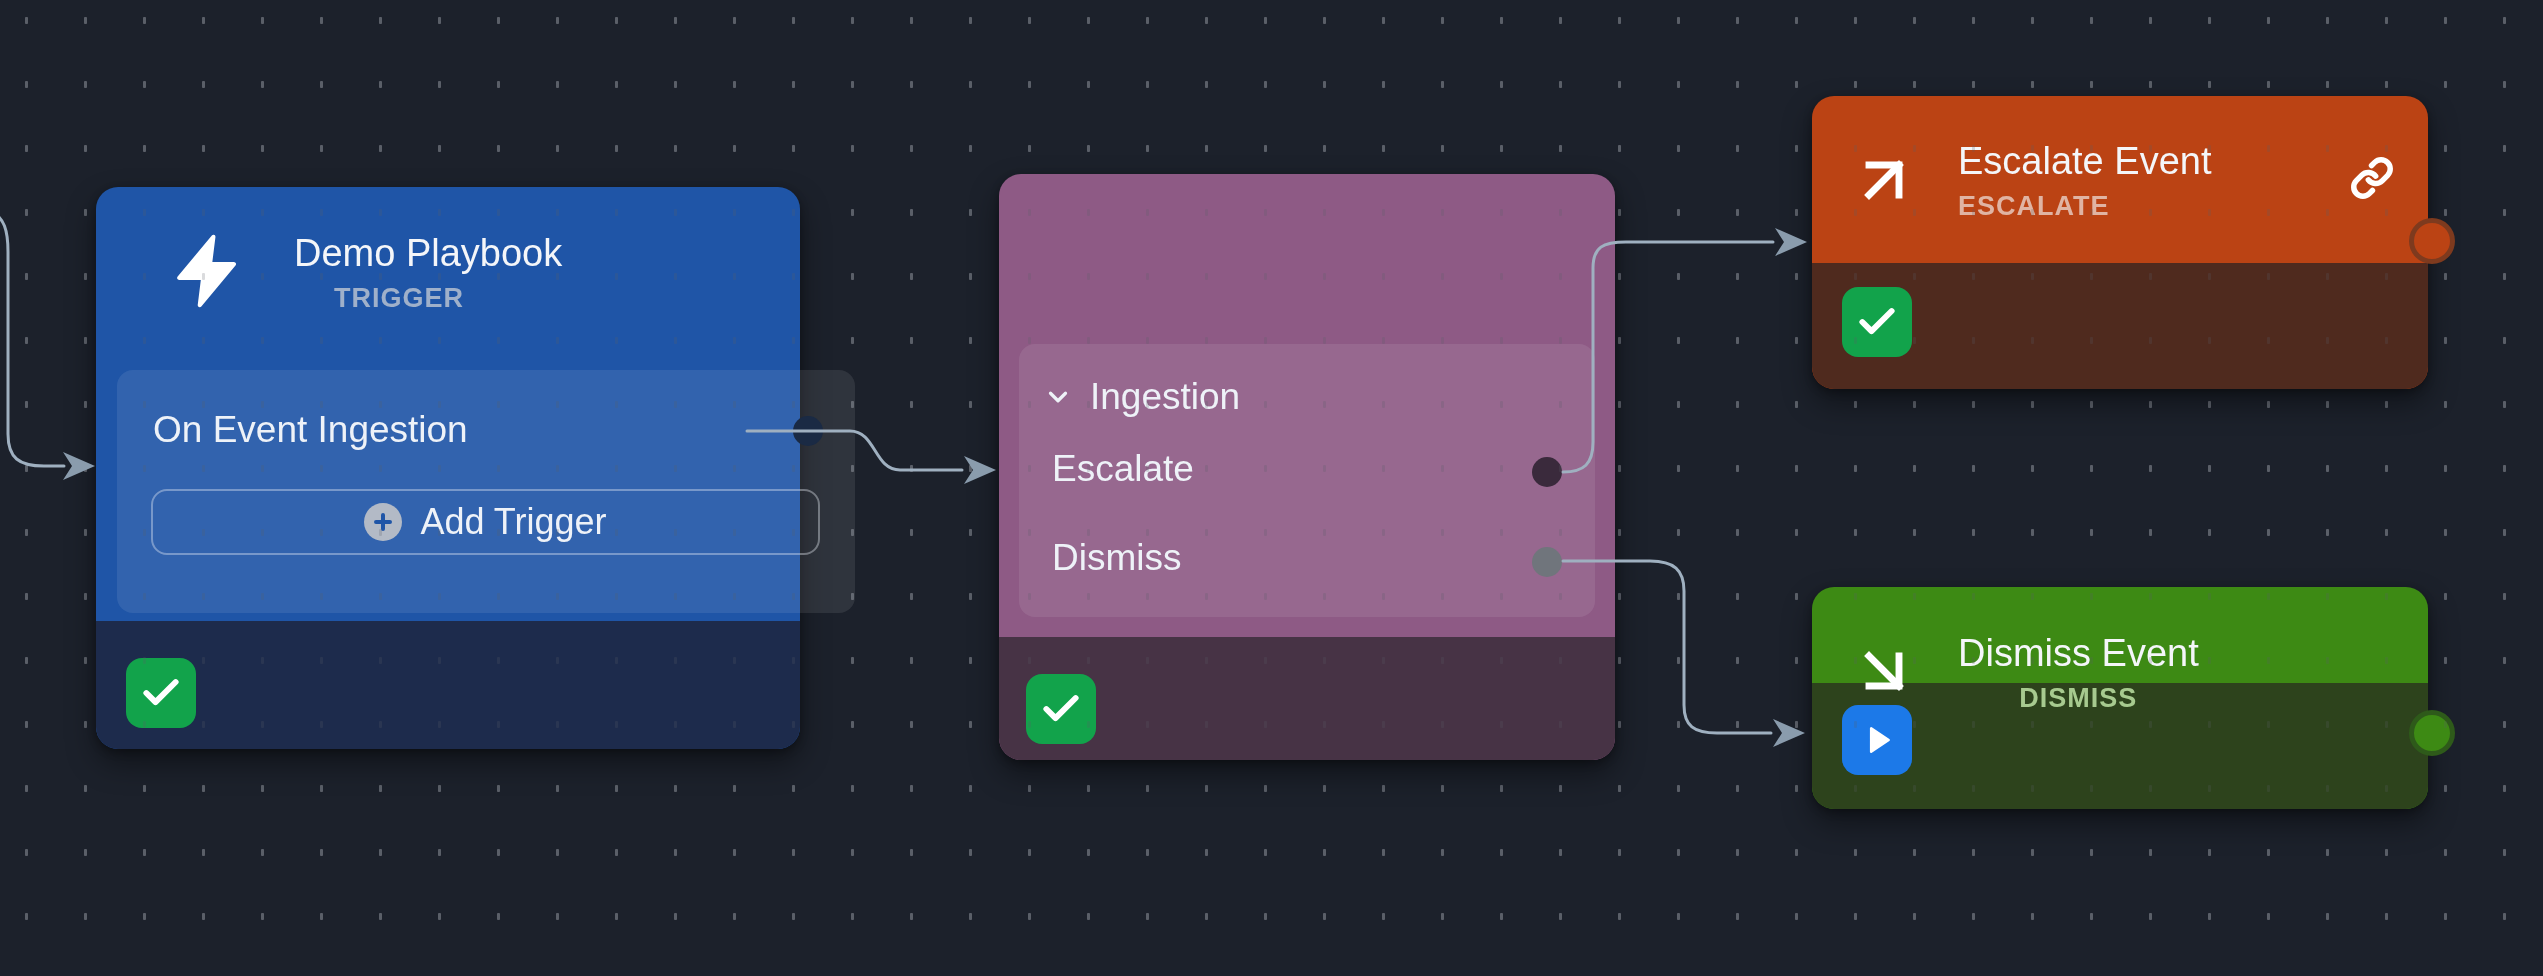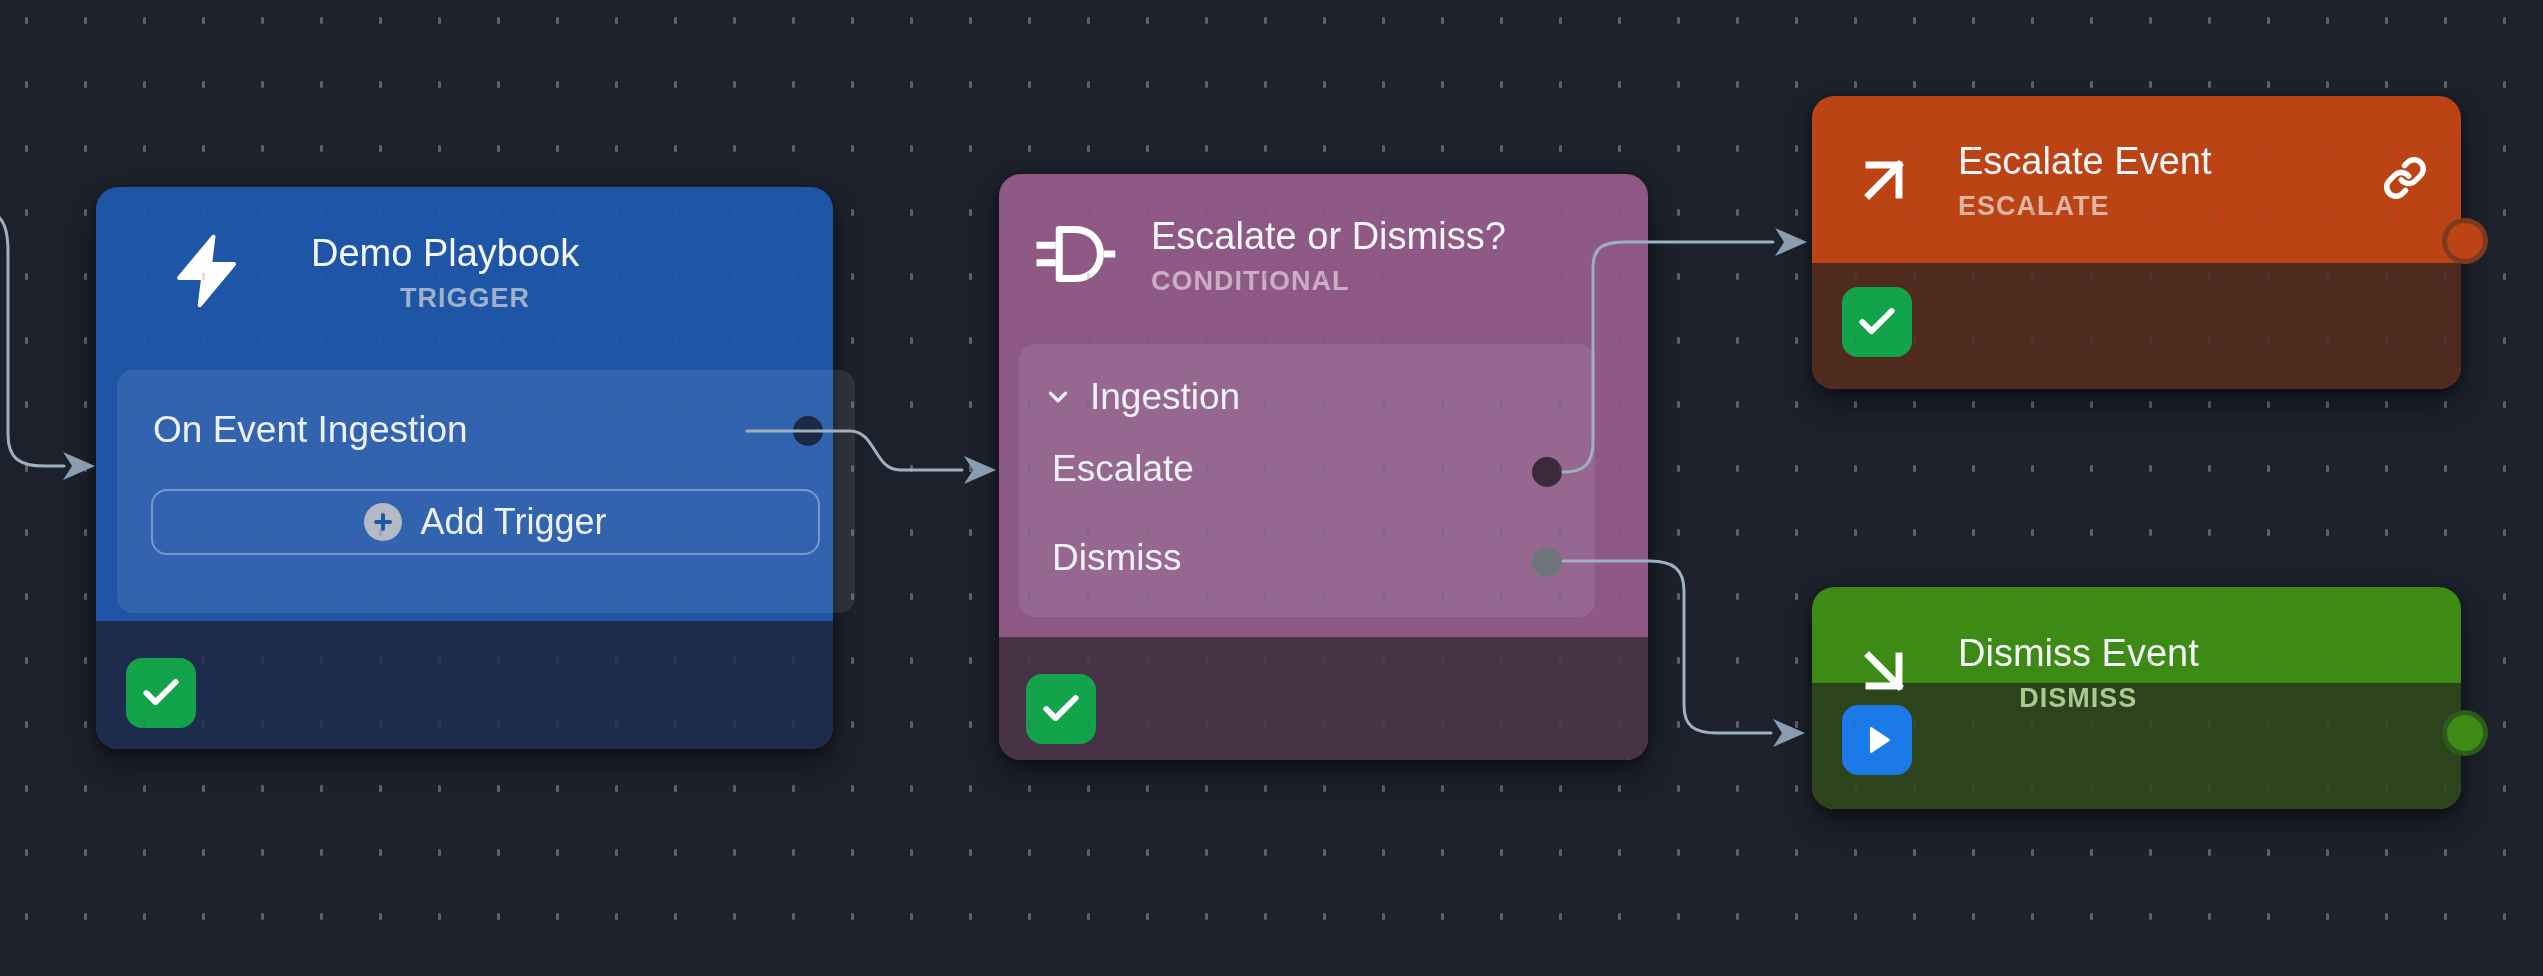--- a/index.html
+++ b/index.html
@@ -8,36 +8,36 @@
     width:2543px;height:976px;
     background:var(--canvas_bg);
     overflow:hidden;
     font-family:"Liberation Sans", sans-serif;
     -webkit-font-smoothing:antialiased;
   }
   svg.layer{position:absolute;left:0;top:0;pointer-events:none;}
   .z0{z-index:0}.z2{z-index:2}.z3{z-index:3}
 
   .node{position:absolute;border-radius:22px;z-index:1;
-        box-shadow:0 14px 30px rgba(0,0,0,.42), 0 3px 8px rgba(0,0,0,.3);padding-left:33px;}
+        box-shadow:0 14px 30px rgba(0,0,0,.42), 0 3px 8px rgba(0,0,0,.3);}
   .node-footer{position:absolute;left:0;right:0;bottom:0;border-radius:0 0 22px 22px;}
   .node-header{position:absolute;display:flex;align-items:center;}
   .titles{white-space:nowrap;}
   .node-title{font-size:38px;color:#f4f6f9;line-height:46px;}
   .node-subtitle{font-size:27px;font-weight:700;letter-spacing:1px;margin-top:7px;line-height:30px;}
   .icon-box{display:flex;align-items:center;justify-content:center;flex:none;}
 
   .panel{position:absolute;background:rgba(255,255,255,0.085);border-radius:16px;}
   .panel-text{position:absolute;font-size:37px;color:#eef2f8;white-space:nowrap;}
   .handle-dot{position:absolute;width:30px;height:30px;border-radius:50%;}
 
   
   #node-trigger{left:96px;top:187px;width:704px;height:562px;background:var(--trigger_header);}
   #node-trigger .node-footer{height:128px;background:var(--trigger_footer);}
-  #node-trigger .node-header{top:36px;left:66px;gap:53px;text-align:center;}
+  #node-trigger .node-header{top:36px;left:66px;gap:36px;}
   #node-trigger .node-subtitle{color:var(--trigger_subtitle);margin-left:40px;}
   #node-trigger .panel{left:21px;top:183px;width:738px;height:243px;}
   .trigger-row-label{left:36px;top:39px;}
   .handle-out{right:32px;top:46px;background:var(--handle_out);}
   .add-trigger-btn{position:absolute;left:34px;right:35px;top:119px;height:66px;
     border:2px solid rgba(233,239,248,.38);border-radius:16px;background:transparent;
     display:flex;align-items:center;justify-content:center;gap:18px;
     color:#eef2f8;font-size:36px;cursor:pointer;font-family:inherit;}
   .plus-circle{width:38px;height:38px;border-radius:50%;background:var(--plus_circle);
     display:flex;align-items:center;justify-content:center;flex:none;}
@@ -122,33 +122,20 @@
     </div>
     <div class="status-badge badge-success">
       <svg width="44" height="44" viewBox="0 0 24 24">
           <path d="M20 6 9 17l-5-5" fill="none" stroke="#fff" stroke-width="3.2" stroke-linecap="round" stroke-linejoin="round"></path>
         </svg>
     </div>
   </div>
 
   <div class="node" id="node-conditional">
     <div class="node-footer"></div>
-    <div class="node-header">
-      <div class="icon-box" style="width:84px;height:84px">
-        <svg width="84" height="64" viewBox="0 0 48 36" fill="none" stroke="#fff" stroke-width="4">
-          <path d="M2 13h11M2 23h11"></path>
-          <path d="M15 4v28h9c9.5 0 14.5-7 14.5-14S33.5 4 24 4H15z" stroke-linejoin="round"></path>
-          <path d="M40.5 18H47"></path>
-        </svg>
-      </div>
-      <div class="titles">
-        <div class="node-title">Escalate or Dismiss?</div>
-        <div class="node-subtitle">CONDITIONAL</div>
-      </div>
-    </div>
     <div class="panel">
       <div class="conditions-row">
         <svg width="30" height="30" viewBox="0 0 24 24">
             <path d="m6 9 6 6 6-6" fill="none" stroke="#eef2f8" stroke-width="2.6" stroke-linecap="round" stroke-linejoin="round"></path>
           </svg>
         <span class="panel-text">Ingestion</span>
       </div>
       <div class="panel-text branch-escalate-label">Escalate</div>
       <div class="handle-dot handle-escalate"></div>
       <div class="panel-text branch-dismiss-label">Dismiss</div>

